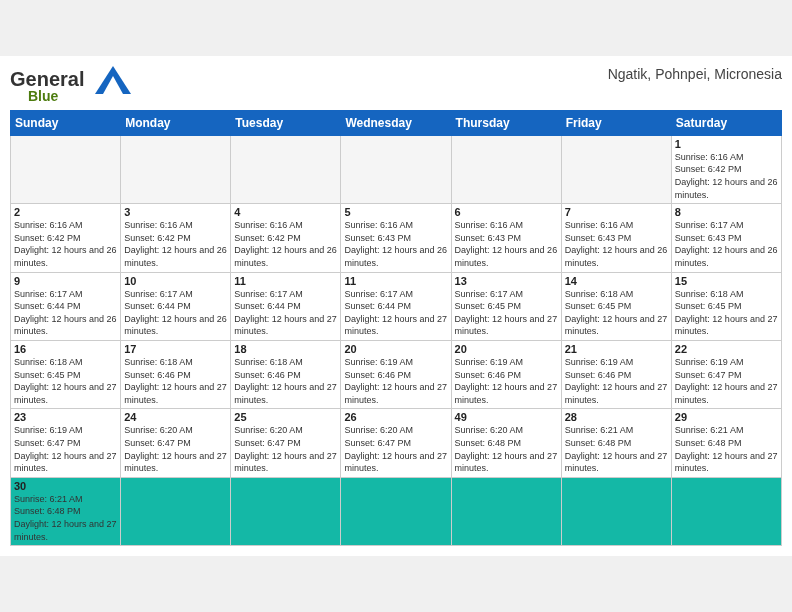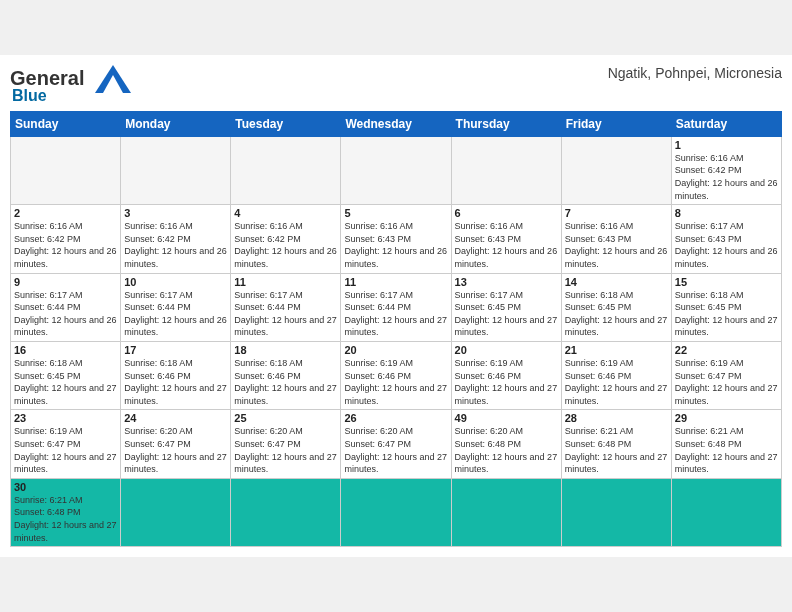--- a/index.html
+++ b/index.html
@@ -90,21 +90,21 @@
 <div class="page">
   <div class="header">
     <div class="logo">
       <div style="display:flex;align-items:center;gap:11px;">
         <span style="font-size:20px;font-weight:bold;color:#333;">General</span>
         <svg width="36" height="28" viewBox="0 0 36 28">
           <polygon points="0,28 18,0 36,28" fill="#1565c0"></polygon>
           <polygon points="8,28 18,10 28,28" fill="#fff"></polygon>
         </svg>
       </div>
-      <span style="font-size:16px;font-weight:bold;color:#0369a1;margin-top:-6px;margin-left:2px;">Blue</span>
+      <span style="font-size:14px;font-weight:bold;color:#4d7c0f;margin-top:-6px;margin-left:18px;">Blue</span>
     </div>
     <div class="title-block">
       <div class="cal-subtitle">Ngatik, Pohnpei, Micronesia</div>
     </div>
   </div>
 
   <table class="calendar">
     <thead>
       <tr>
         <th>Sunday</th>

